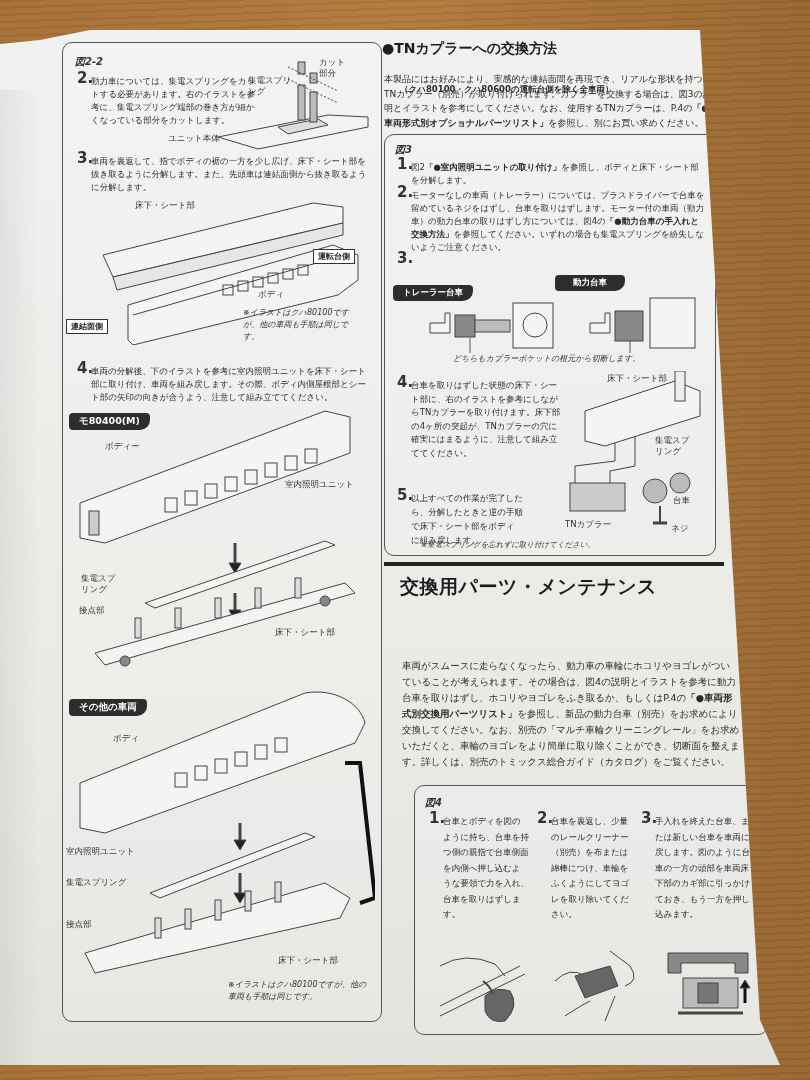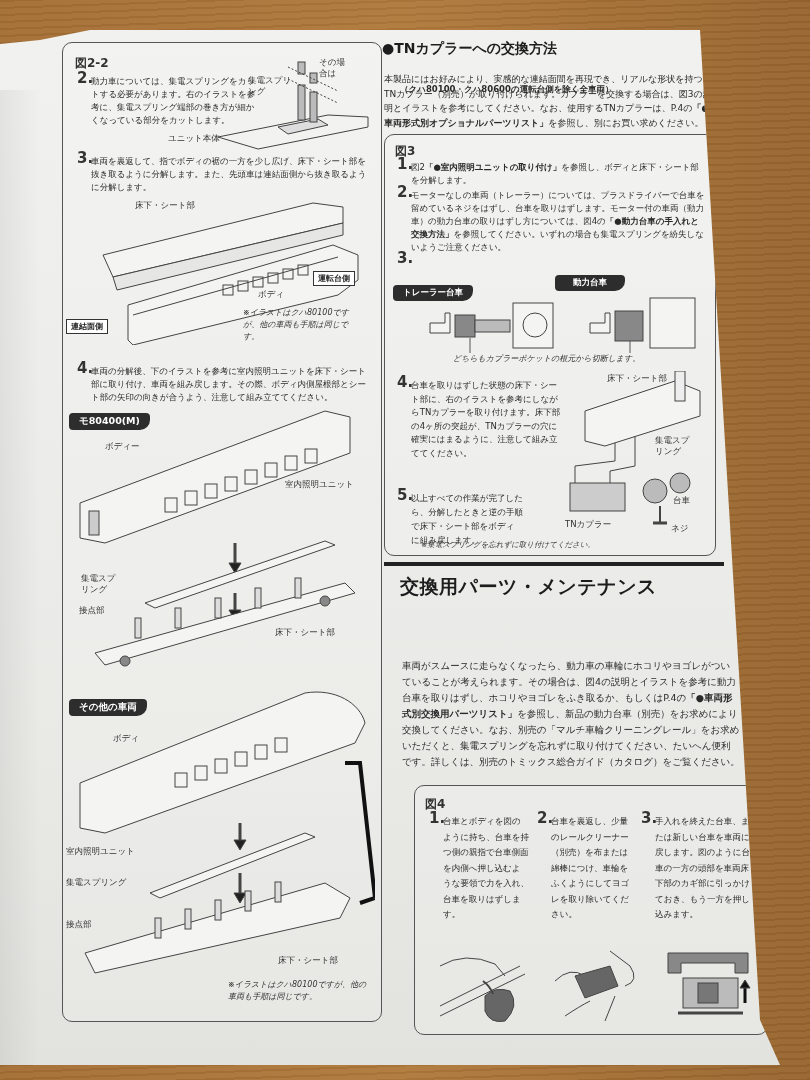--- a/index.html
+++ b/index.html
@@ -20,21 +20,21 @@
     background:linear-gradient(180deg,#f1f1ef,#e9e9e6 70%,#e2e2de);
     clip-path: polygon(0 14px, 40px 10px, 90px 0, 700px 0, 760px 990px, 780px 1035px, 0 1035px);
   }
   .fold { position:absolute; left:0; top:60px; width:40px; height:1000px;
     background:linear-gradient(90deg,rgba(0,0,0,0.06),rgba(0,0,0,0)); }
 
   
   .box {
     position:absolute; border:1.5px solid #555; border-radius:10px; background:rgba(255,255,255,0.15);
   }
-  .fig-label { position:absolute; font-weight:bold; font-size:12px; color:#333; }
+  .fig-label { position:absolute; font-weight:bold; font-size:10px; color:#333;font-style:italic; }
   .step { position:absolute; font-size:8.5px; line-height:13px; color:#2a2a2a; }
   .step .num { font-weight:bold; font-size:15px; position:absolute; left:-14px; top:-3px; color:#333; }
   .tag {
     position:absolute; background:#2d2d2d; color:#fff; font-weight:bold; font-size:9.5px;
     padding:2px 10px; border-radius:4px 4px 10px 4px;
   }
   .tag.outline { background:#fff; color:#222; border:1.5px solid #333; border-radius:0; padding:1px 4px; font-size:8px; }
   .callout { position:absolute; font-size:8.5px; color:#333; }
   .note { position:absolute; font-size:8px; line-height:12px; color:#333;font-style:italic; }
 
@@ -59,21 +59,21 @@
   <div class="fold"></div>
 
   <div class="box" style="left:62px;top:12px;width:318px;height:978px;">
     <div class="fig-label" style="left:12px;top:12px;">図2-2</div>
 
     <div class="step" style="left:28px;top:32px;width:170px;">
       <span class="num">2.</span>
       <span>動力車については、集電スプリングをカットする必要があります。右のイラストを参考に、集電スプリング端部の巻き方が細かくなっている部分をカットします。</span>
     </div>
     <div class="callout" style="left:185px;top:32px;width:48px;line-height:11px;">集電スプリング</div>
-    <div class="callout" style="left:256px;top:14px;width:28px;line-height:11px;">その場合は</div>
+    <div class="callout" style="left:256px;top:14px;width:28px;line-height:11px;">カット部分</div>
     <div class="callout" style="left:105px;top:90px;">ユニット本体</div>
     <div class="draw" style="left:155px;top:14px;width:160px;height:95px;">
       <svg viewBox="0 0 160 95">
           <g fill="none" stroke="#444" stroke-width="1">
         <path d="M0 80 L110 58 L150 60 L150 70 L40 92 Z" fill="#f2f2f0"></path>
         <path d="M60 70 L100 62 L110 68 L70 77 Z" fill="#ddd"></path>
         <rect x="80" y="28" width="7" height="35" fill="#bbb"></rect>
         <rect x="92" y="35" width="7" height="30" fill="#bbb"></rect>
         <rect x="80" y="5" width="7" height="12" fill="#bbb"></rect>
         <rect x="92" y="16" width="7" height="10" fill="#bbb"></rect>
@@ -100,21 +100,21 @@
           <rect x="160" y="82" width="10" height="10"></rect>
               <rect x="175" y="78" width="10" height="10"></rect>
           <rect x="190" y="74" width="10" height="10"></rect>
               <rect x="205" y="70" width="10" height="10"></rect>
         </g>
       </g>
         </svg>
     </div>
     <div class="callout" style="left:72px;top:157px;">床下・シート部</div>
     <div class="callout" style="left:195px;top:246px;">ボディ</div>
-    <div class="tag outline" style="left:250px;top:228px;">運転台側</div>
+    <div class="tag outline" style="left:250px;top:206px;">運転台側</div>
     <div class="tag outline" style="left:3px;top:276px;">連結面側</div>
     <div class="note" style="left:180px;top:264px;width:120px;">※イラストはクハ80100ですが、他の車両も手順は同じです。</div>
 
     <div class="step" style="left:28px;top:322px;width:282px;">
       <span class="num">4.</span>
       <span>車両の分解後、下のイラストを参考に室内照明ユニットを床下・シート部に取り付け、車両を組み戻します。その際、ボディ内側屋根部とシート部の矢印の向きが合うよう、注意して組み立ててください。</span>
     </div>
     <div class="tag" style="left:6px;top:370px;">モ80400(M)</div>
     <div class="callout" style="left:42px;top:398px;">ボディー</div>
     <div class="callout" style="left:222px;top:436px;">室内照明ユニット</div>
@@ -260,21 +260,21 @@
     <div class="callout" style="left:270px;top:300px;width:42px;line-height:11px;">集電スプリング</div>
     <div class="callout" style="left:288px;top:360px;">台車</div>
     <div class="callout" style="left:180px;top:384px;">TNカプラー</div>
     <div class="callout" style="left:286px;top:388px;">ネジ</div>
   </div>
 
   <div class="rule" style="left:384px;top:532px;width:340px;"></div>
   <div class="bigtitle" style="left:400px;top:544px;">交換用パーツ・メンテナンス</div>
 
   <div class="para" style="left:402px;top:628px;width:338px;font-size:9.5px;line-height:16px;">
-    <span>車両がスムースに走らなくなったら、動力車の車輪にホコリやヨゴレがついていることが考えられます。その場合は、図4の説明とイラストを参考に動力台車を取りはずし、ホコリやヨゴレをふき取るか、もしくはP.4の</span><b>「●車両形式別交換用パーツリスト」</b><span>を参照し、新品の動力台車（別売）をお求めにより交換してください。なお、別売の「マルチ車輪クリーニングレール」をお求めいただくと、集電スプリングを忘れずに取り付けてください、たいへん便利です。詳しくは、別売のトミックス総合ガイド（カタログ）をご覧ください。</span>
+    <span>車両がスムースに走らなくなったら、動力車の車輪にホコリやヨゴレがついていることが考えられます。その場合は、図4の説明とイラストを参考に動力台車を取りはずし、ホコリやヨゴレをふき取るか、もしくはP.4の</span><b>「●車両形式別交換用パーツリスト」</b><span>を参照し、新品の動力台車（別売）をお求めにより交換してください。なお、別売の「マルチ車輪クリーニングレール」をお求めいただくと、車輪のヨゴレをより簡単に取り除くことができ、切断面を整えます。詳しくは、別売のトミックス総合ガイド（カタログ）をご覧ください。</span>
   </div>
 
   <div class="box" style="left:414px;top:755px;width:352px;height:248px;">
     <div class="fig-label" style="left:10px;top:10px;">図4</div>
     <div class="step" style="left:28px;top:28px;width:86px;font-size:8.5px;line-height:15.5px;">
       <span class="num">1.</span>
       <span>台車とボディを図のように持ち、台車を持つ側の親指で台車側面を内側へ押し込むような要領で力を入れ、台車を取りはずします。</span>
     </div>
     <div class="step" style="left:136px;top:28px;width:82px;font-size:8.5px;line-height:15.5px;">
       <span class="num">2.</span>

